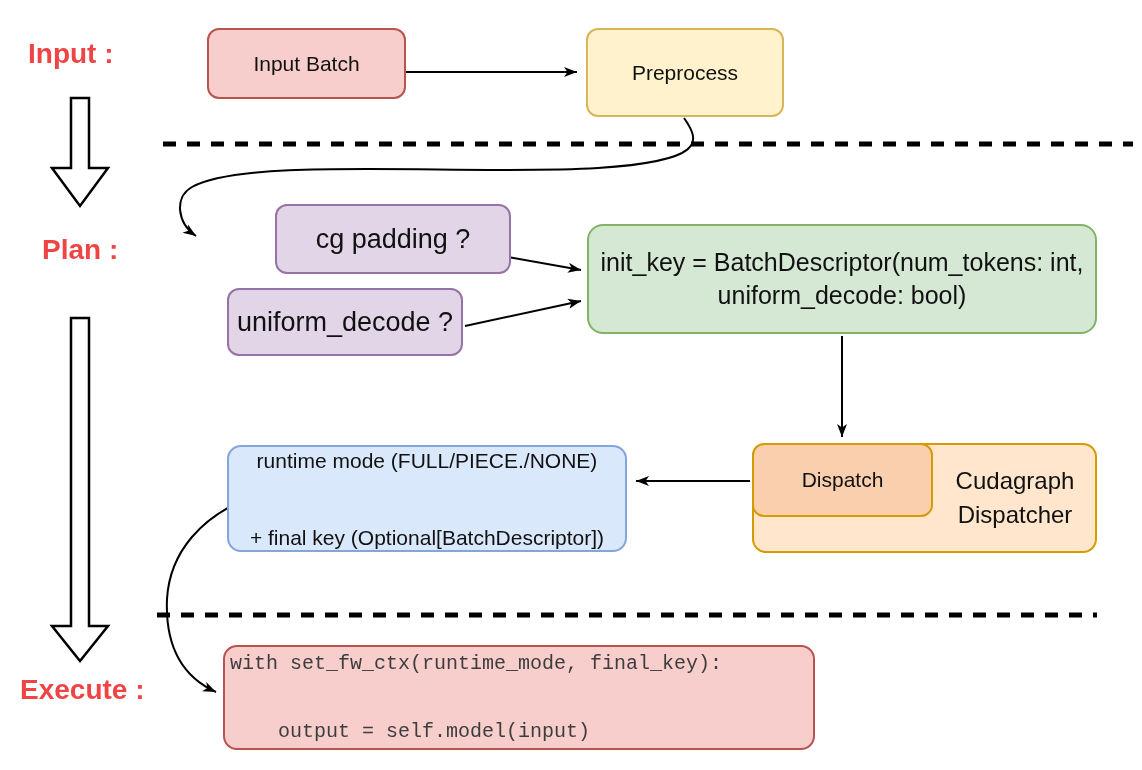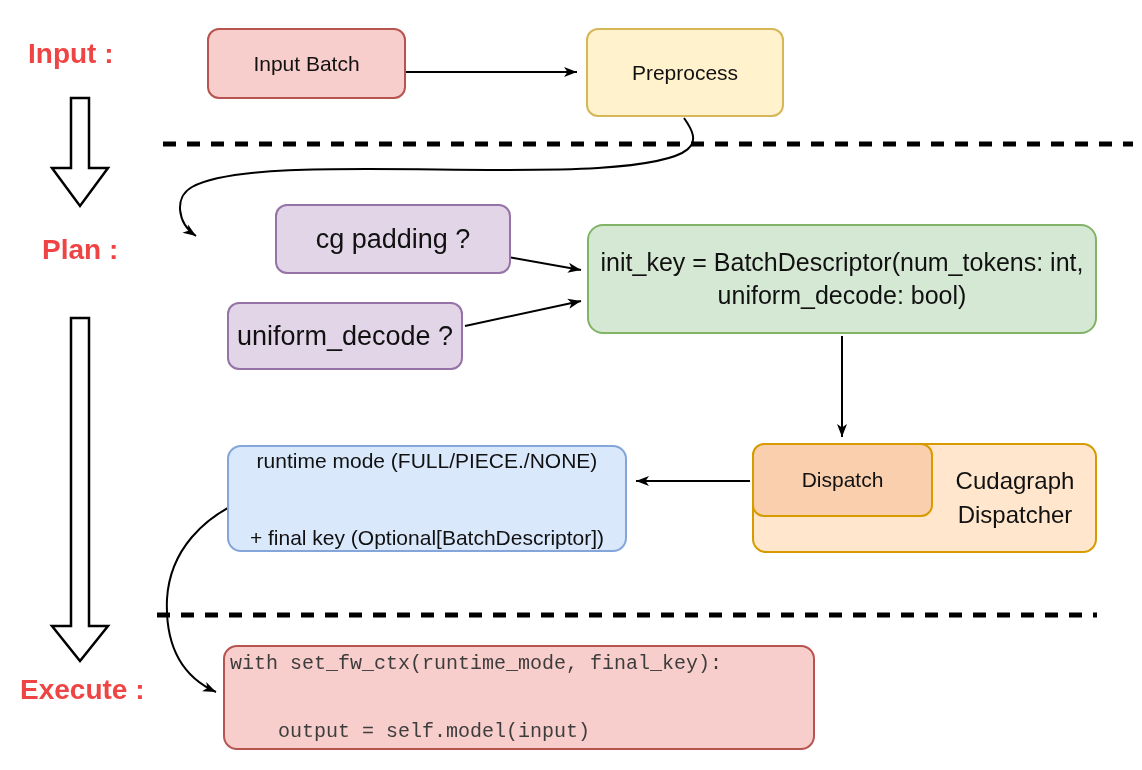--- a/index.html
+++ b/index.html
@@ -17,21 +17,21 @@
     display:flex;flex-direction:column;align-items:center;justify-content:center;
     text-align:center;white-space:nowrap;
   }
   .box div{white-space:nowrap;}
   #input-batch{left:207px;top:28px;width:199px;height:71px;border-radius:12px;
     background:var(--red_fill);border-color:var(--red_stroke);font-size:21px;}
   #preprocess{left:586px;top:28px;width:198px;height:89px;border-radius:12px;
     background:var(--yellow_fill);border-color:var(--yellow_stroke);font-size:21px;}
   #cg-padding{left:227px;top:204px;width:236px;height:70px;border-radius:12px;
     background:var(--purple_fill);border-color:var(--purple_stroke);font-size:27px;margin-left:48px;}
-  #uniform-decode{left:227px;top:302px;width:236px;height:68px;border-radius:12px;
+  #uniform-decode{left:227px;top:288px;width:236px;height:68px;border-radius:12px;
     background:var(--purple_fill);border-color:var(--purple_stroke);font-size:27px;}
   #init-key{left:587px;top:224px;width:510px;height:110px;border-radius:16px;
     background:var(--green_fill);border-color:var(--green_stroke);font-size:25px;line-height:33px;}
   #runtime-output{left:227px;top:445px;width:400px;height:107px;border-radius:14px;
     background:var(--blue_fill);border-color:var(--blue_stroke);font-size:21px;line-height:31px;gap:46px;}
   #cudagraph-outer{left:752px;top:443px;width:345px;height:110px;border-radius:14px;
     background:var(--orange_outer_fill);border-color:var(--orange_stroke);}
   #dispatch-inner{left:752px;top:443px;width:181px;height:74px;border-radius:12px;
     background:var(--orange_inner_fill);border-color:var(--orange_stroke);font-size:21px;z-index:3;}
   #cudagraph-label{left:933px;top:443px;width:164px;height:110px;border:none;background:transparent;

